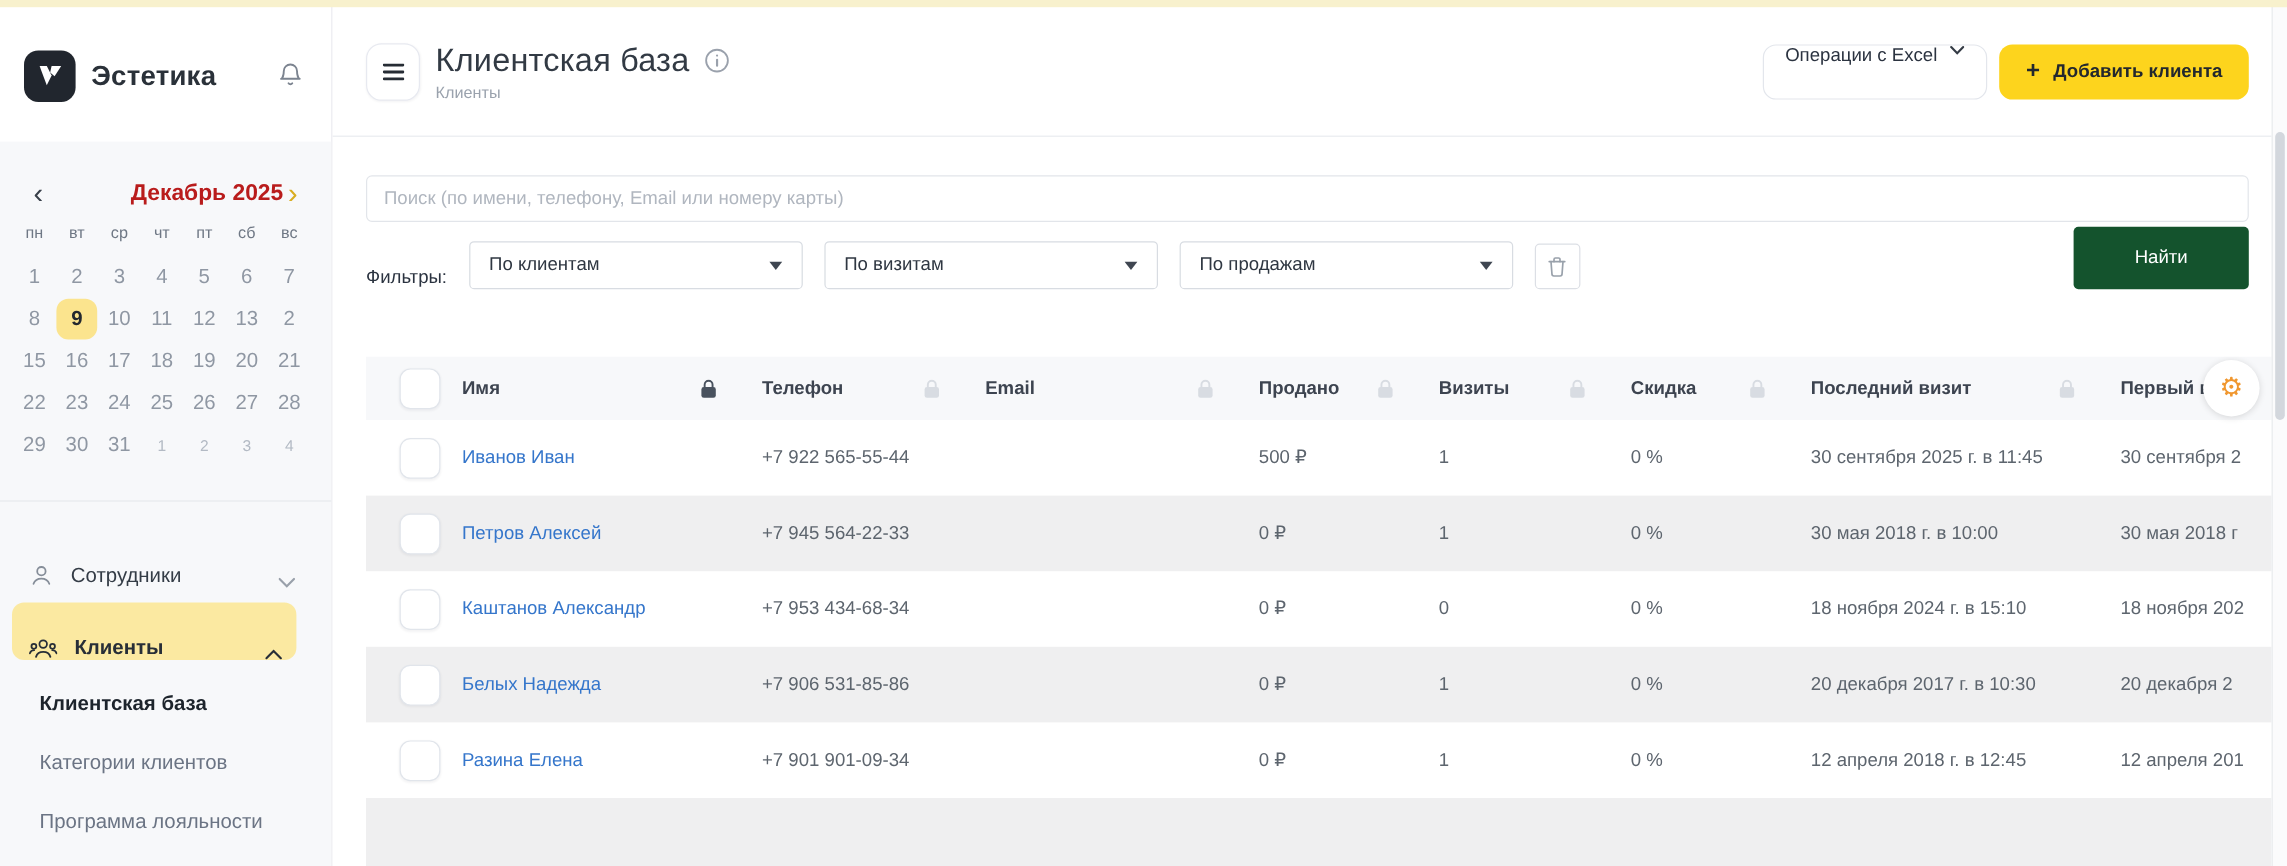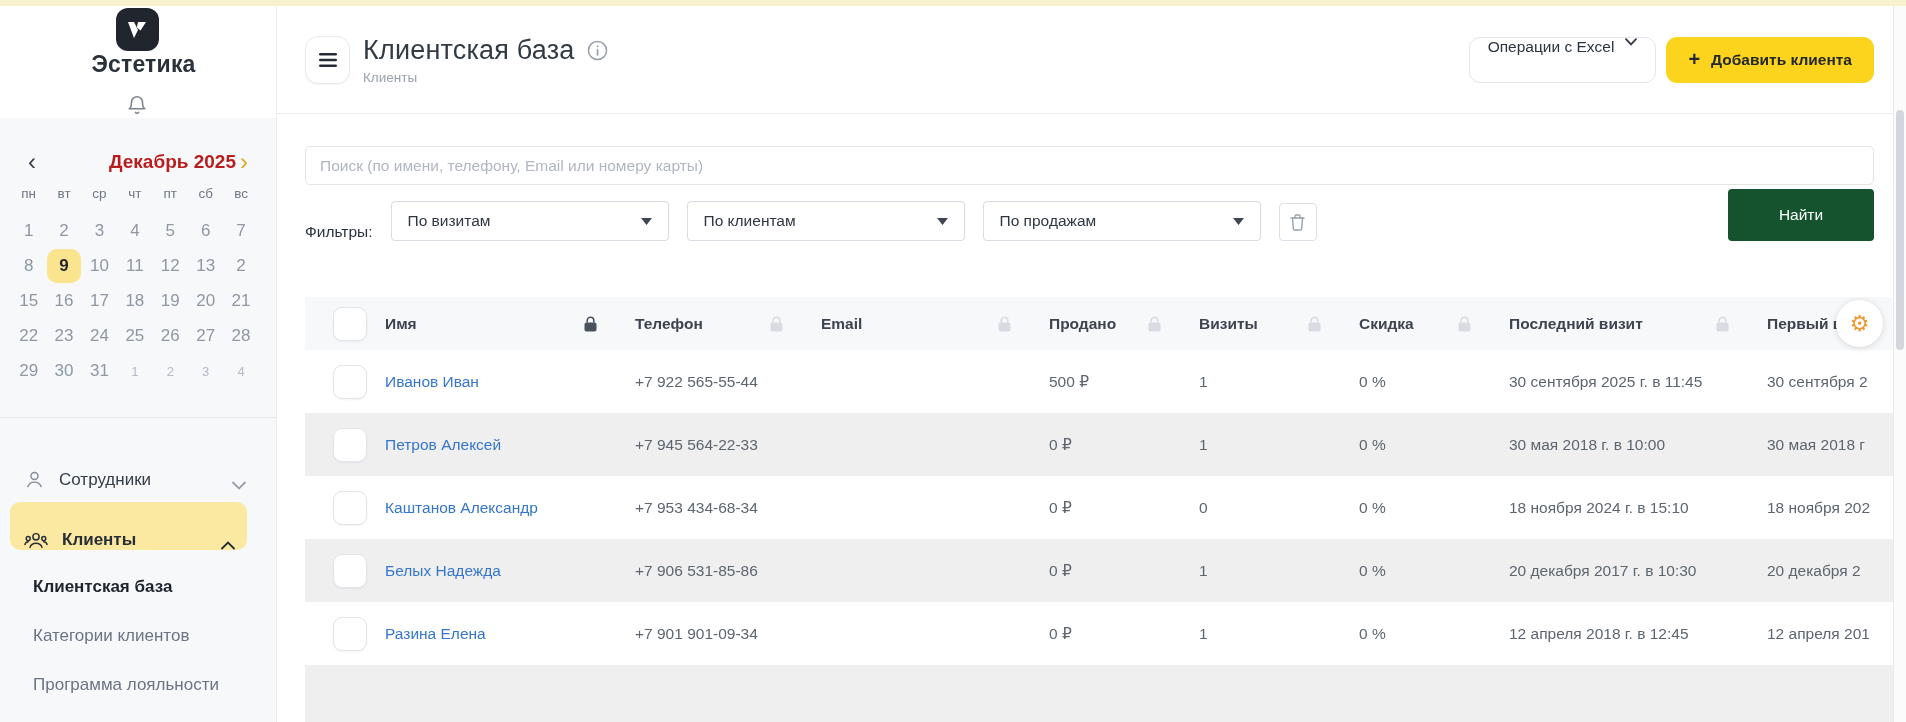--- a/index.html
+++ b/index.html
@@ -3,21 +3,21 @@
 <meta charset="utf-8">
 <style>
   * { margin:0; padding:0; box-sizing:border-box; }
   html,body { background:#fff; }
   body { font-family:"Liberation Sans","DejaVu Sans",sans-serif; }
   .page { position:relative; width:1906px; height:722px; background:#fff; overflow:hidden; }
   .top-strip { position:absolute; top:0; left:0; right:0; height:6px; background:#f8f1cd; z-index:9; }
 
   
   .sidebar { position:absolute; top:0; left:0; width:277px; height:722px; background:#fff; border-right:1px solid #ececf0; z-index:2; }
-  .brand-row { height:118px; display:flex; align-items:center; padding:8px 22px 0 20px;flex-direction:column; }
+  .brand-row { height:118px; display:flex; align-items:center; padding:8px 22px 0 20px; }
   .logo { width:43px; height:43px; border-radius:12px; background:#21262e; display:flex; align-items:center; justify-content:center; flex:none; }
   .brand-name { font-size:23px; font-weight:700; color:#2a3139; margin-left:13px; flex:1; letter-spacing:.2px; }
   .bell-btn { width:24px; height:24px; background:none; border:none; cursor:pointer; color:#7c8490; }
 
   .side-body { background:#f7f8fa; height:604px; padding-top:26px; }
   .cal-head { display:flex; align-items:center; padding:0 24px; height:36px; }
   .cal-nav { background:none; border:none; font-size:24px; line-height:1; cursor:pointer; padding:0 4px; }
   .cal-prev { color:#39404a; }
   .cal-next { color:#d9ad20; }
   .cal-month { flex:1; text-align:right; font-size:19px; font-weight:700; color:#b91c1c; }
@@ -246,28 +246,28 @@
 
     <div class="content">
       <input class="search-input" type="text" placeholder="Поиск (по имени, телефону, Email или номеру карты)" style="">
 
 
       <div class="filters-row">
         <span class="filters-label">Фильтры:</span>
         <span style="display:flex">
 
             <span class="filter-dd">
-              <span>По визитам</span>
+              <span>По клиентам</span>
               <svg width="11" height="7" viewBox="0 0 11 7">
                 <polygon points="0,0 11,0 5.5,7" fill="#3f4651"></polygon>
               </svg>
             </span>
 
             <span class="filter-dd">
-              <span>По клиентам</span>
+              <span>По визитам</span>
               <svg width="11" height="7" viewBox="0 0 11 7">
                 <polygon points="0,0 11,0 5.5,7" fill="#3f4651"></polygon>
               </svg>
             </span>
 
             <span class="filter-dd">
               <span>По продажам</span>
               <svg width="11" height="7" viewBox="0 0 11 7">
                 <polygon points="0,0 11,0 5.5,7" fill="#3f4651"></polygon>
               </svg>

